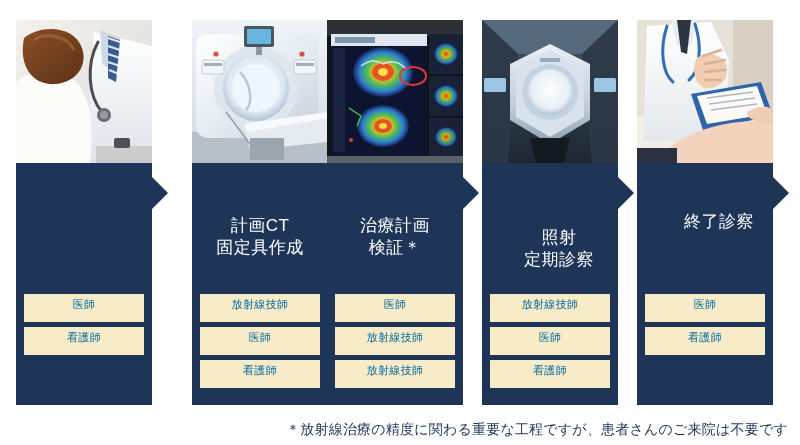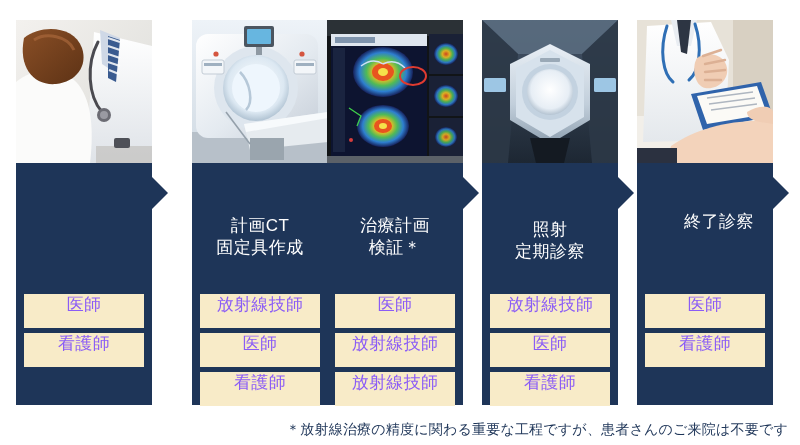--- a/index.html
+++ b/index.html
@@ -81,43 +81,43 @@
     letter-spacing: 0.5px;
     font-weight: 400;
     position: absolute;
     left: 0;
     width: 136px;
   }
   
   .title-1 { top: 62px; }
   .title-2 { top: 52px; }
   .title-3 { top: 52px; }
-  .title-4 { top: 56px; }
+  .title-4 { top: 64px; padding-left: 9px; }
   .title-5 { top: 48px; margin-left: 14px; }
 
   .roles {
     position: absolute;
     left: 8px;
     width: 120px;
     display: flex;
     flex-direction: column;
     gap: 5px;
   }
   .roles-1 { top: 131px; }
   .roles-2 { top: 131px; }
   .roles-3 { top: 131px; }
   .roles-4 { top: 131px; }
   .roles-5 { top: 131px; }
 
   .role-badge {
     background: #f8ebc8;
-    color: #8b5cf6;
-    font-size: 17px;
+    color: #0369a1;
+    font-size: 11px;
     line-height: 21px;
-    height: 34px;
+    height: 28px;
     text-align: center;
     letter-spacing: 0.3px;
     white-space: nowrap;
   }
 
   
   .footnote {
     position: absolute;
     right: 12px;
     bottom: 6px;

